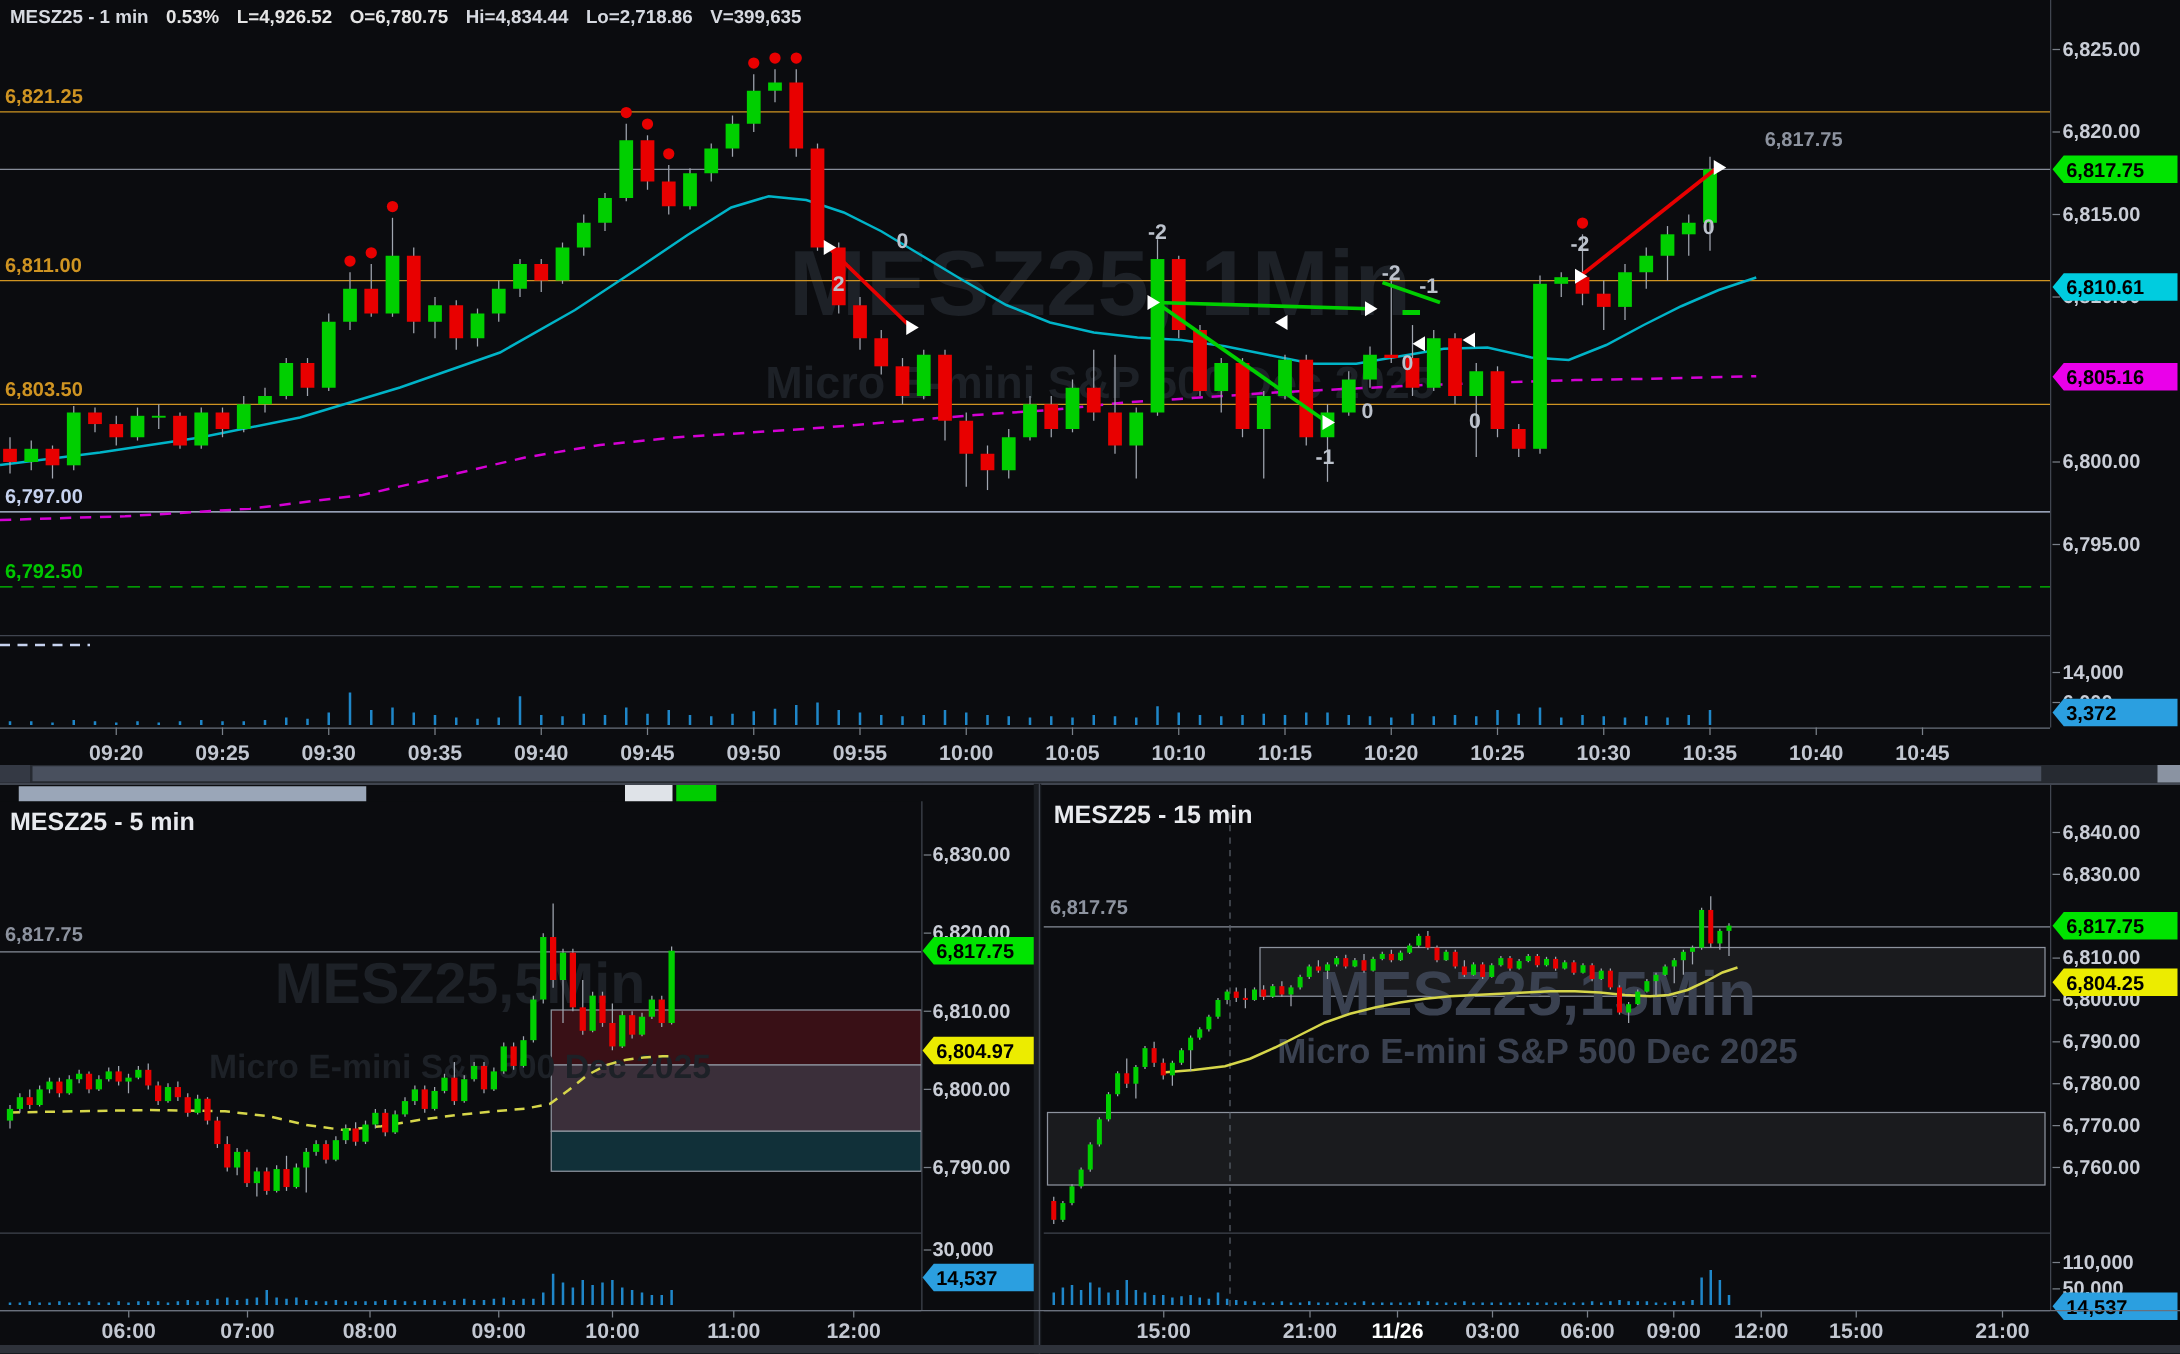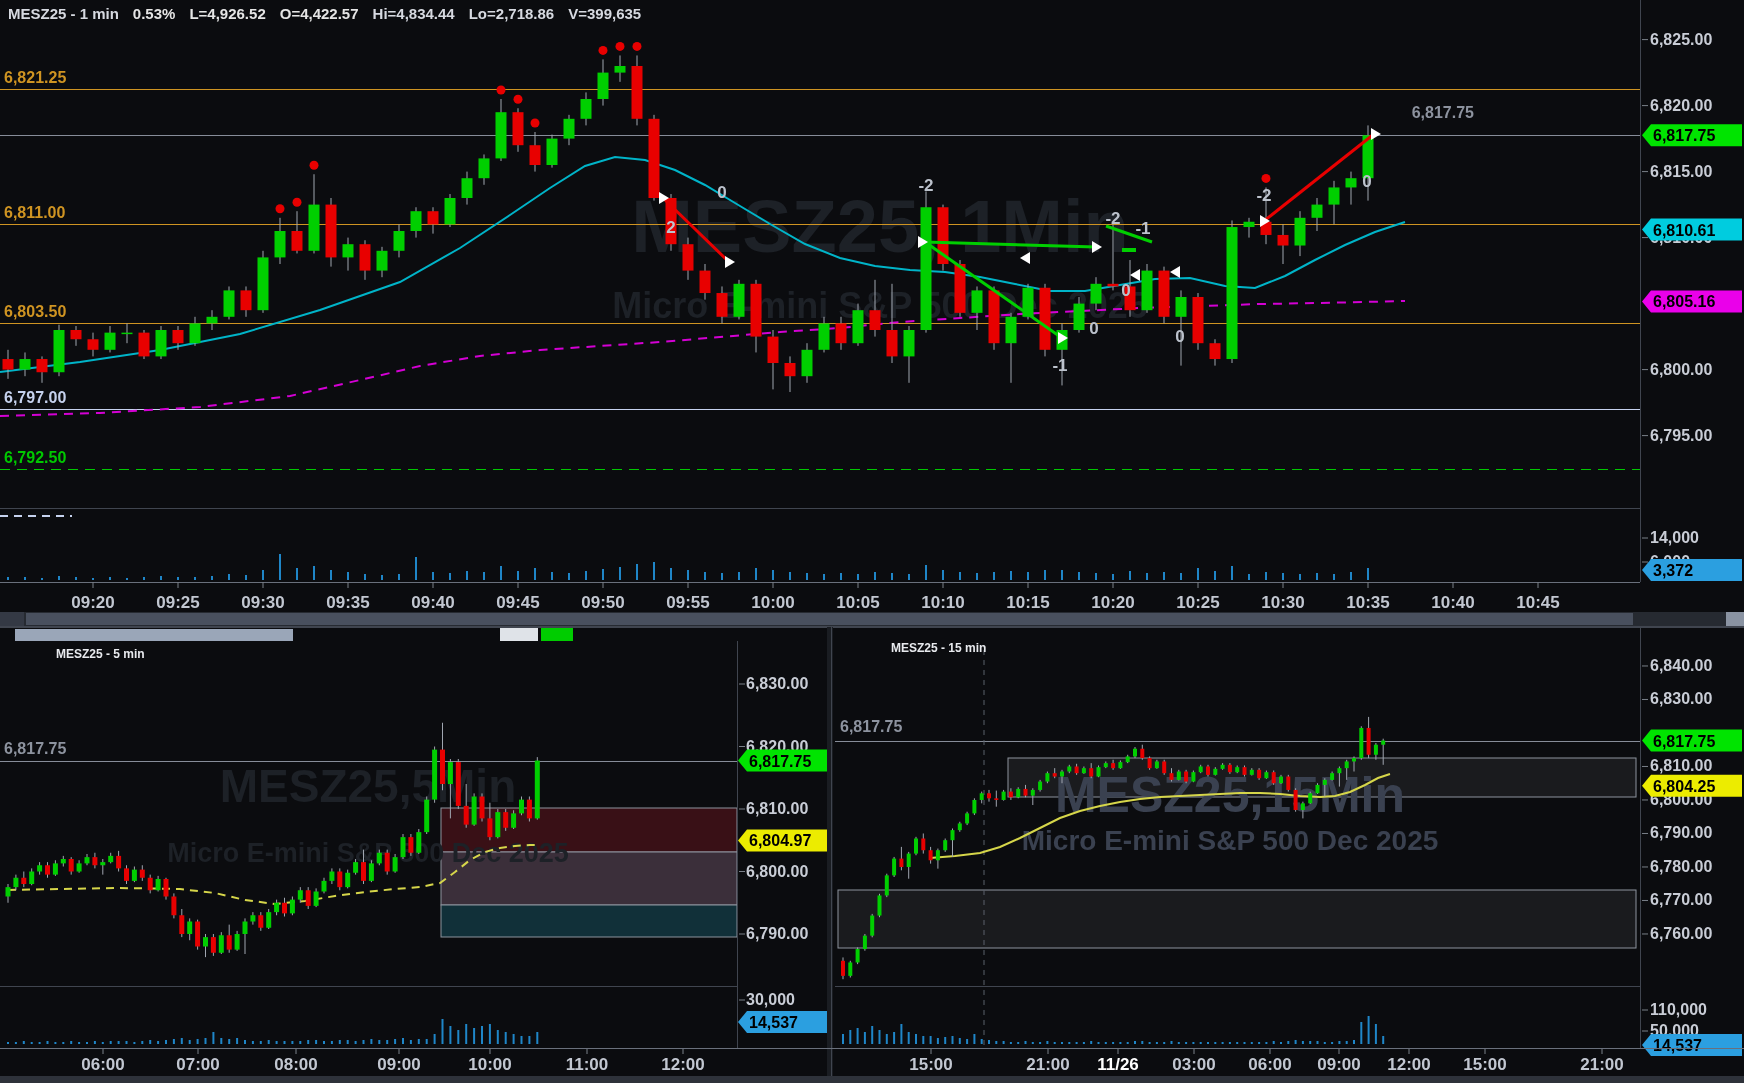--- a/index.html
+++ b/index.html
@@ -3,21 +3,21 @@
 <meta charset="utf-8">
 <style>
   html,body{margin:0;padding:0;background:#0b0c0f;}
   #app{position:relative;width:1744px;height:1083px;background:#0b0c0f;overflow:hidden;
        font-family:"Liberation Sans",sans-serif;}
   #chart-svg{position:absolute;left:0;top:0;z-index:2;}
   .hdr{position:absolute;z-index:5;font-size:15px;font-weight:bold;white-space:nowrap;}
   #main-header{left:8px;top:5px;color:#d6d9e0;}
   #main-header span{margin-right:14px;margin-top:44px;}
   .grn{color:#e5e5e5;}
-  .panel-title{color:#e8eaee;font-size:12px;margin-left:48px;}
+  .panel-title{color:#e8eaee;font-size:20px;}
   .float-price{position:absolute;z-index:5;color:#8d939f;font-size:16px;font-weight:bold;}
   .scrollbar{position:absolute;z-index:6;background:#262a31;}
   .sb-btn{position:absolute;top:0;height:100%;background:#343944;}
   .sb-thumb{position:absolute;top:1px;height:12px;background:#49505e;}
   .sb-frag{position:absolute;top:0;height:100%;}
   .bottom-strip{position:absolute;left:0;top:1076px;width:1744px;height:7px;background:#2e323a;z-index:6;}
 </style>
 </head>
 <body>
 
@@ -938,21 +938,21 @@
           <line x1="1485" y1="1048" x2="1485" y2="1054" stroke="#7a8089" stroke-width="1"></line>
           <text x="1485" y="1070" fill="#c2c7d1" font-size="17" font-family="&quot;Liberation Sans&quot;,sans-serif" font-weight="bold" text-anchor="middle">15:00</text>
           <line x1="1602" y1="1048" x2="1602" y2="1054" stroke="#7a8089" stroke-width="1"></line>
           <text x="1602" y="1070" fill="#c2c7d1" font-size="17" font-family="&quot;Liberation Sans&quot;,sans-serif" font-weight="bold" text-anchor="middle">21:00</text>
         </g>
       </g>
       <line x1="0" y1="1048.5" x2="1744" y2="1048.5" stroke="#6a707c" stroke-width="1"></line>
     </svg>
 
   <div id="main-header" class="hdr">
-    <span>MESZ25 - 1 min</span><span class="grn">0.53%</span><span class="grn">L=4,926.52</span><span class="grn">O=4,422.57</span><span>Hi=4,834.44</span><span>Lo=2,718.86</span><span>V=399,635</span>
+    <span>MESZ25 - 1 min</span><span class="grn">0.53%</span><span class="grn">L=4,926.52</span><span class="grn">O=6,780.75</span><span>Hi=4,834.44</span><span>Lo=2,718.86</span><span>V=399,635</span>
   </div>
 
   <div class="hdr panel-title" style="left:8px;top:647px;">MESZ25 - 5 min</div>
   <div class="hdr panel-title" style="left:843px;top:641px;">MESZ25 - 15 min</div>
 
   <div class="float-price" style="right:270px;top:104px;">6,817.75</div>
   <div class="float-price" style="left:4px;top:740px;">6,817.75</div>
   <div class="float-price" style="left:840px;top:718px;">6,817.75</div>
 
   <div class="scrollbar" id="main-scrollbar" style="left: 0px; width: 1744px; top: 612px; height: 14px;">

